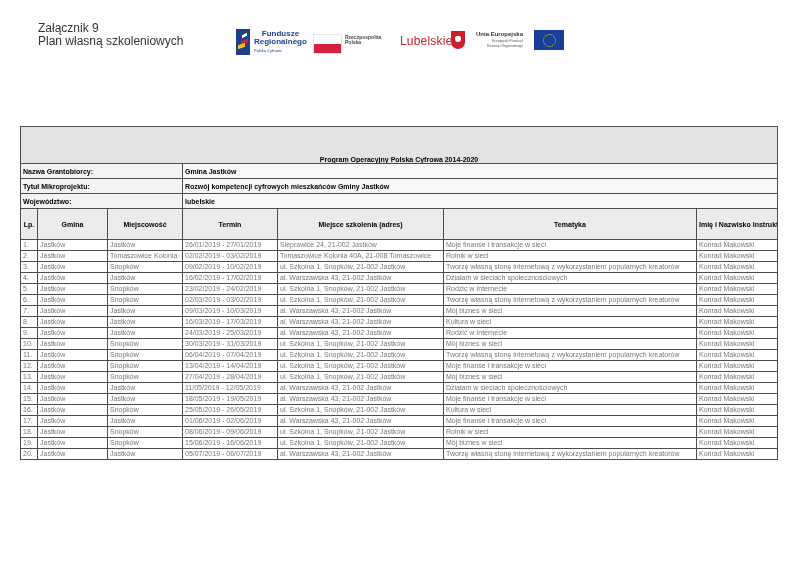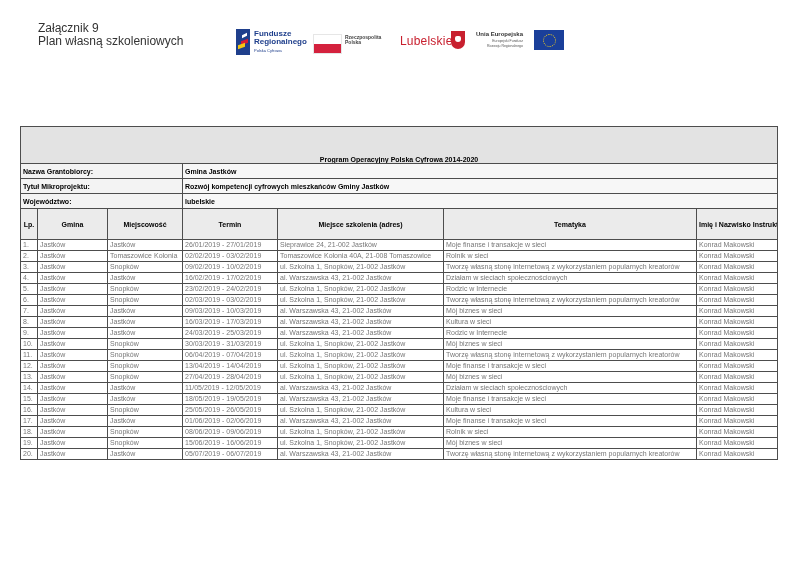--- a/index.html
+++ b/index.html
@@ -7,21 +7,21 @@
   .hdr-text { position:absolute; left:21px; top:22px; font-size:12px; line-height:13px; color:#333;margin-left:17px; }
   .hdr-text div { white-space:nowrap; }
 
   .logos { position:absolute; left:236px; top:28px; height:28px; }
   .logo { position:absolute; top:0; height:28px; }
   
   .fe-mark { position:absolute; left:0; top:1px; width:14px; height:26px; background:#1f3f8c; }
   .fe-mark .y { position:absolute; left:2px; top:15px; width:7px; height:4px; background:#f3c614; transform:skewY(-20deg); }
   .fe-mark .r { position:absolute; left:5px; top:11px; width:7px; height:4px; background:#d71a32; transform:skewY(-20deg); }
   .fe-mark .w { position:absolute; left:6px; top:5px; width:5px; height:3px; background:#fff; transform:skewY(-25deg); }
-  .fe-text { position:absolute; left:18px; top:2px; font-size:8px; line-height:8px; font-weight:bold; color:#1f3f8c; white-space:nowrap; }
+  .fe-text { position:absolute; left:18px; top:2px; font-size:8px; line-height:8px; font-weight:bold; color:#1f3f8c; white-space:nowrap;text-align:center; }
   .fe-sub { position:absolute; left:18px; top:20px; font-size:4px; color:#1f3f8c; white-space:nowrap; }
   
   .flag { position:absolute; left:77px; top:6px; width:27px; height:18px; border:1px solid #e6e6e6; }
   .flag .w { height:9px; background:#fff; }
   .flag .r { height:9px; background:#d4213d; }
   .rp-text { position:absolute; left:109px; top:7px; font-size:5px; line-height:5px; font-weight:bold; color:#444; white-space:nowrap; }
   
   .lub-text { position:absolute; left:164px; top:6px; font-size:12px; color:#c8202f; white-space:nowrap; letter-spacing:0.2px; }
   .lub-shield { position:absolute; left:215px; top:3px; width:14px; height:18px; background:#c8202f; border-radius:0 0 7px 7px; }
   .lub-shield:after { content:""; position:absolute; left:4px; top:5px; width:6px; height:6px; background:#fff; border-radius:2px 2px 3px 3px; }

